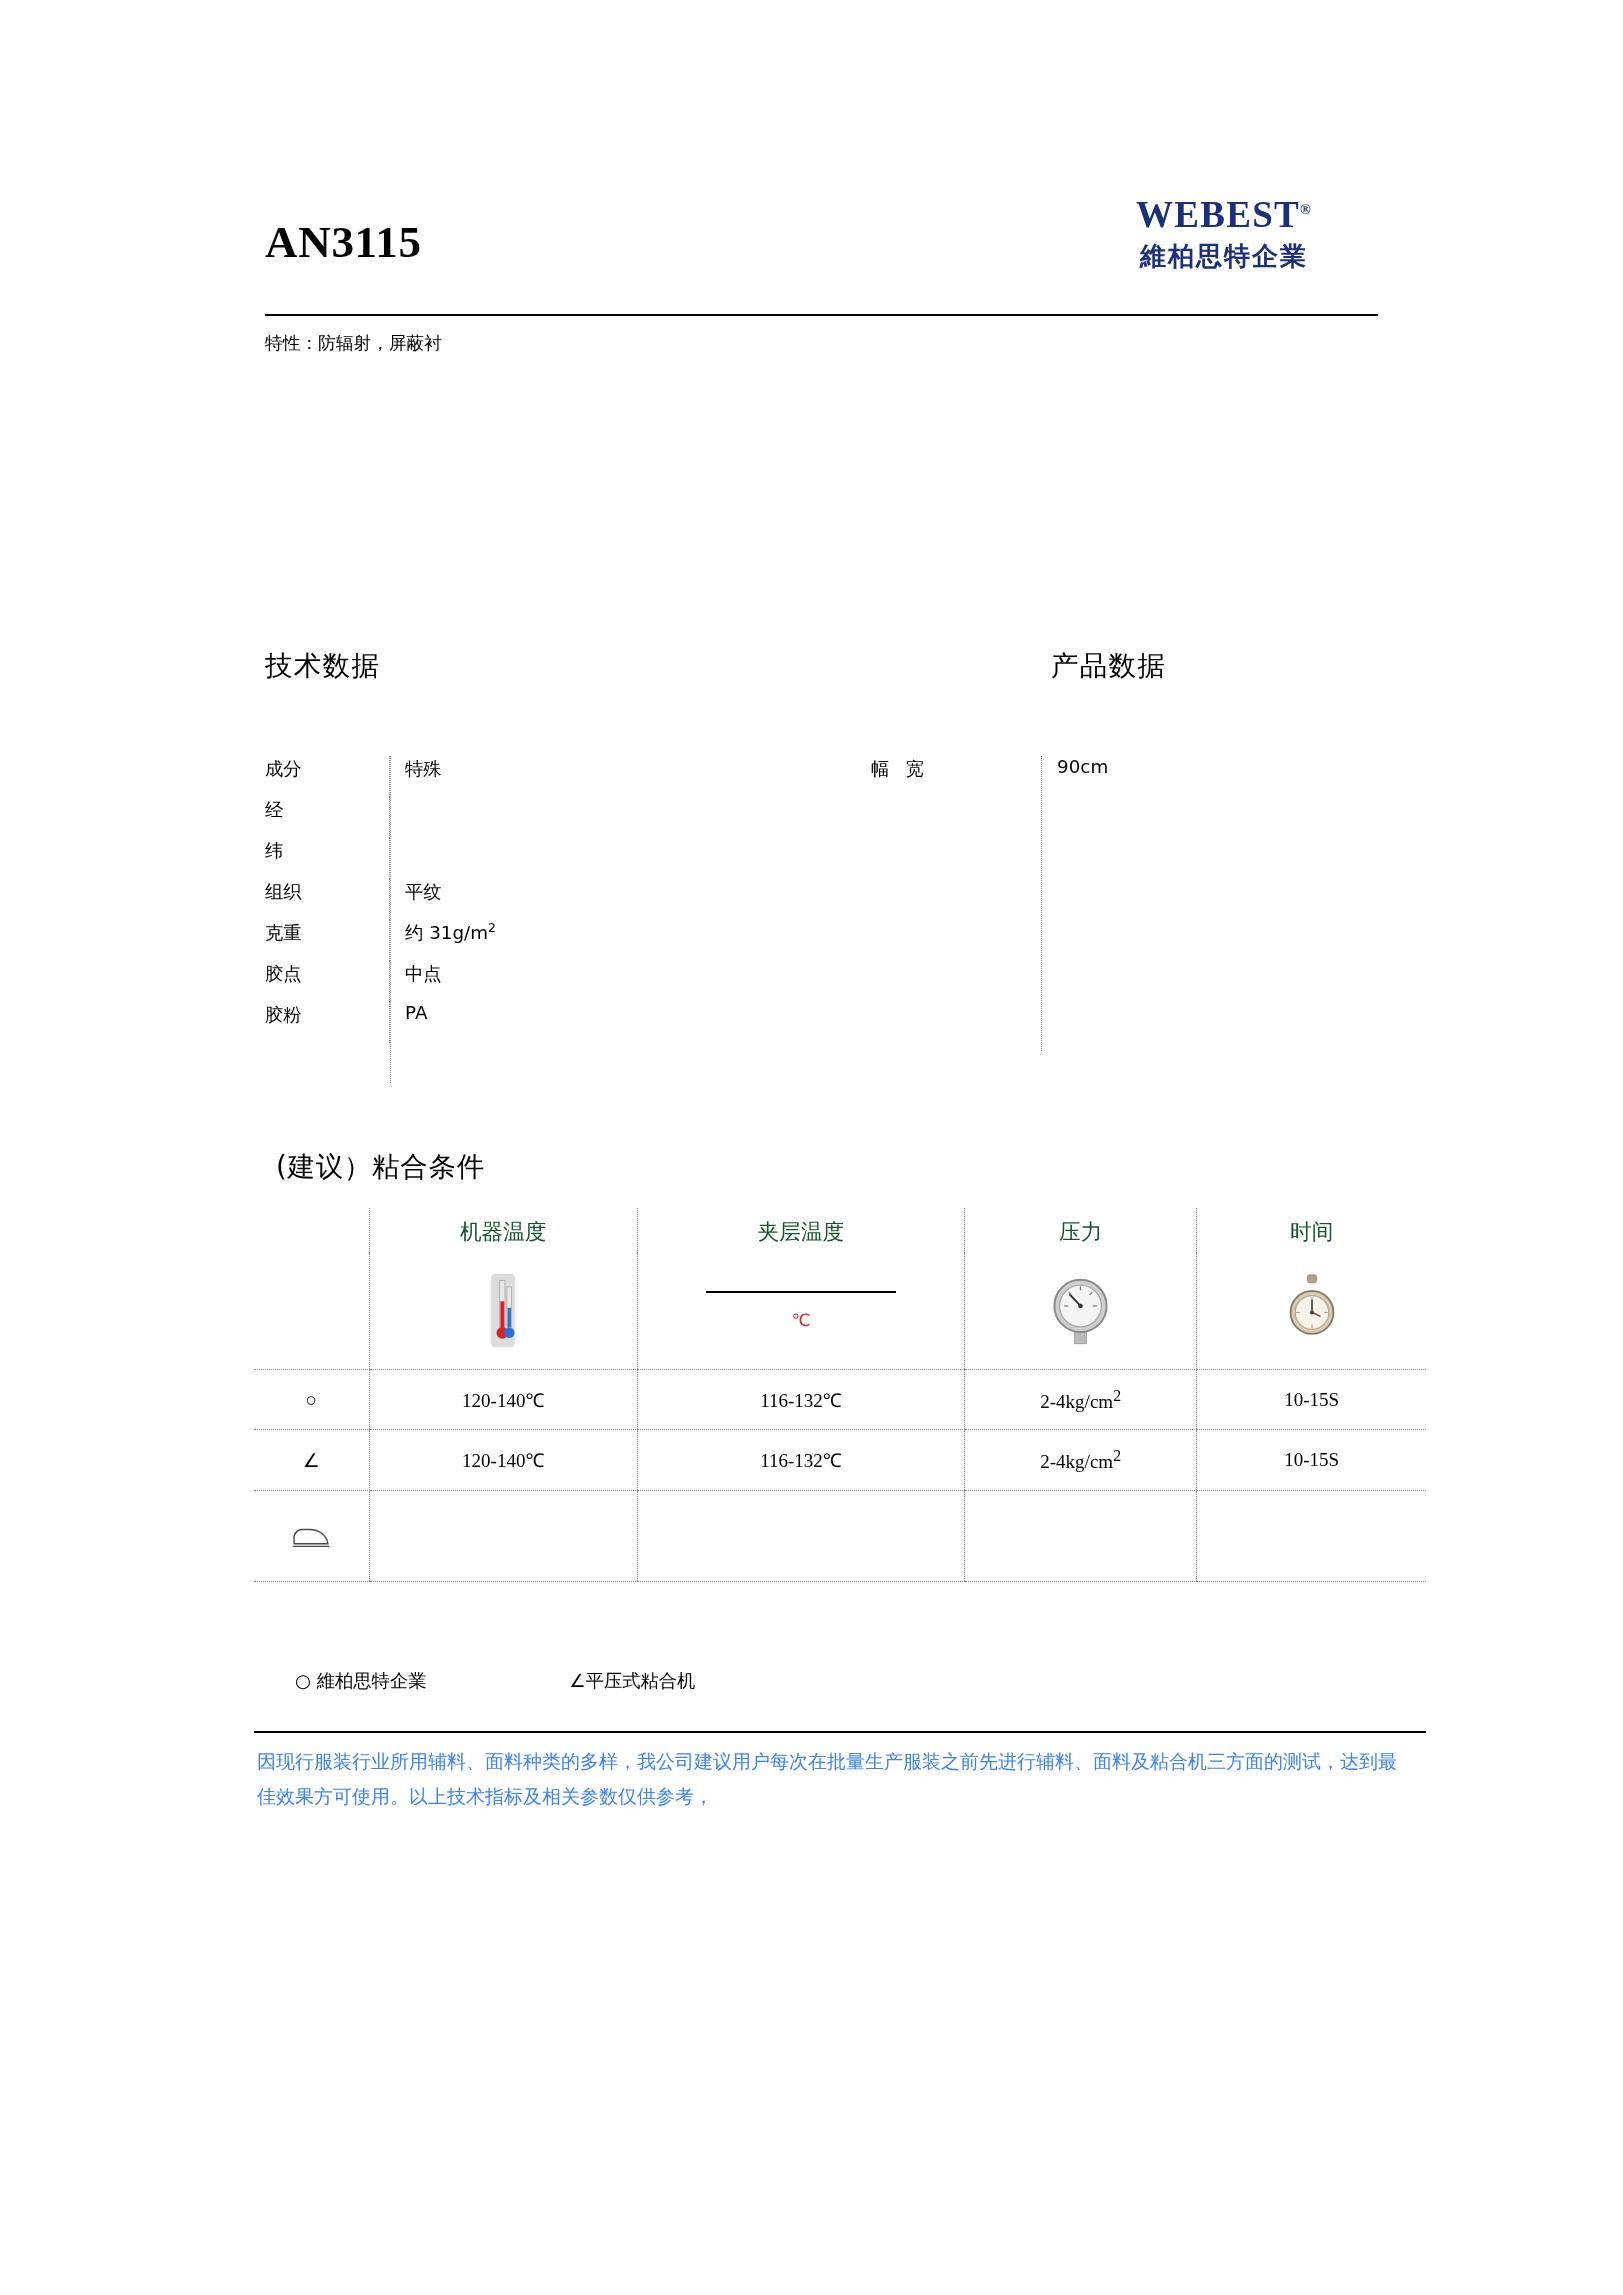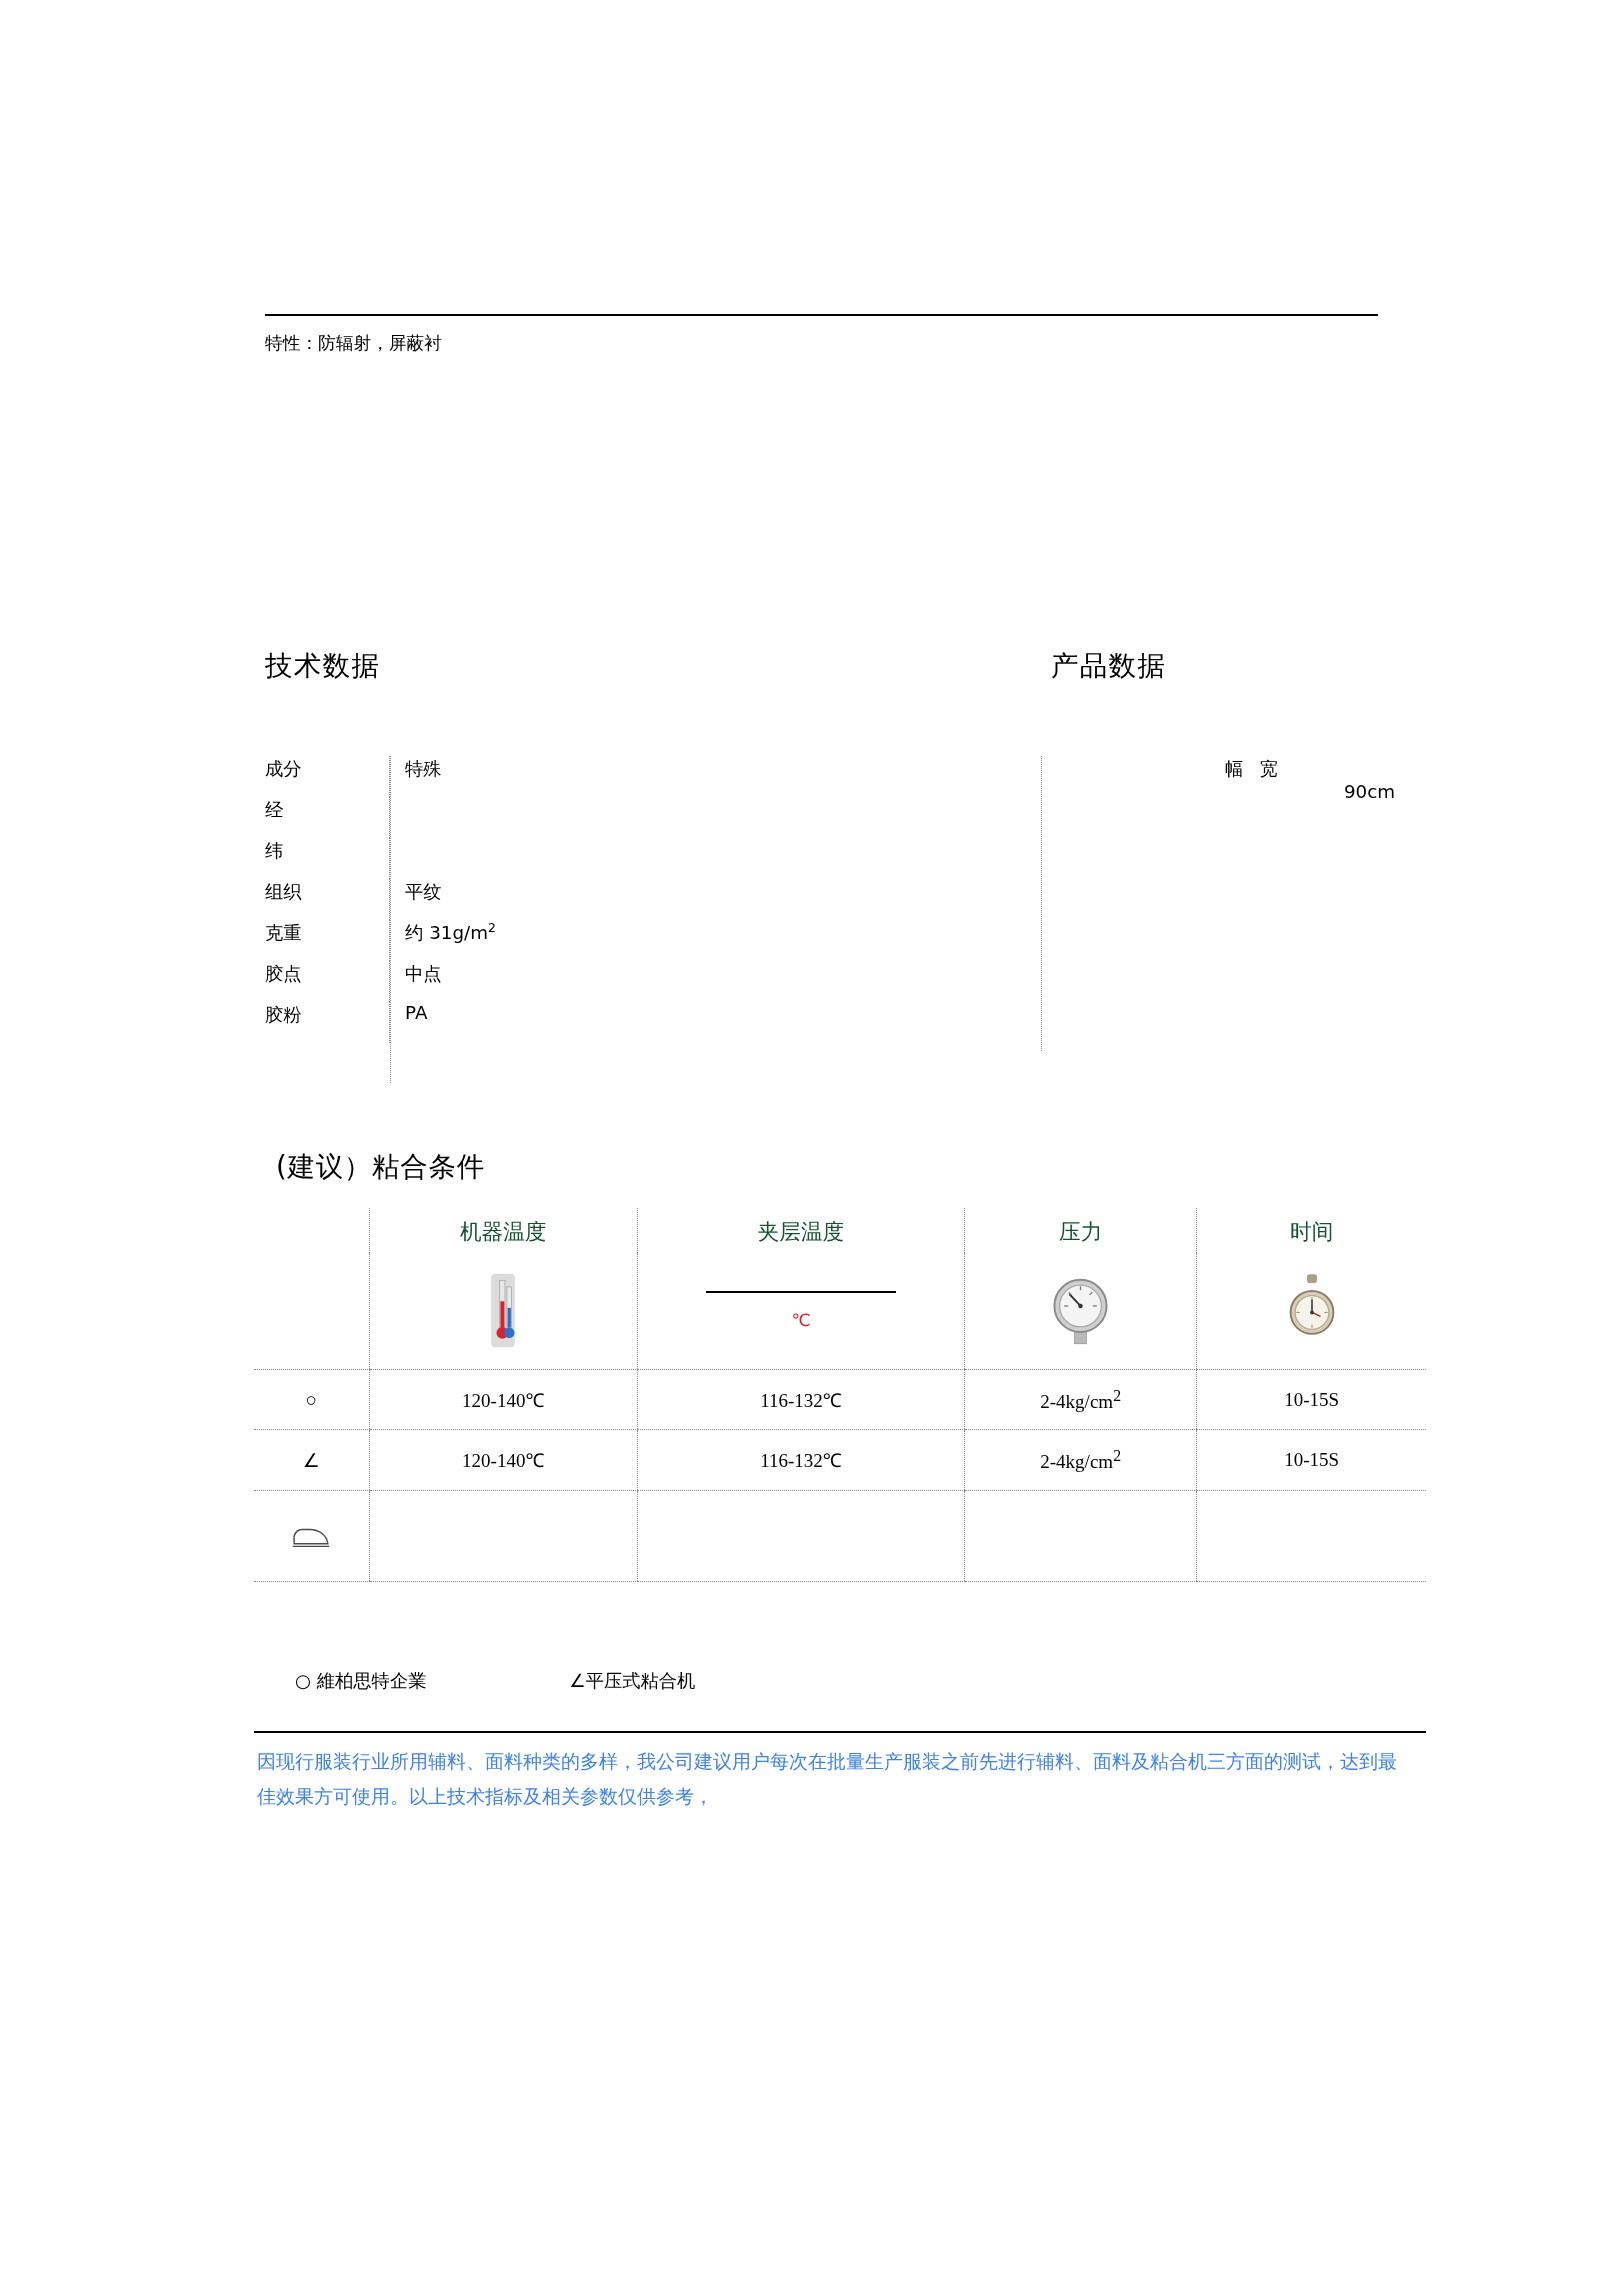--- a/index.html
+++ b/index.html
@@ -128,22 +128,21 @@
   
   .prod-block {
     position: absolute;
     left: 871px;
     top: 756px;
     width: 524px;
   }
   .prod-row {
     display: flex;
     height: 41px;
-    align-items: flex-end;
-    flex-direction: column;
+    align-items: flex-start;
   }
   .prod-label {
     width: 170px;
     font-size: 18.3px;
     font-family: "DejaVu Sans", sans-serif;
     text-align: left;
     letter-spacing: 5.2px;
   }
   .prod-sep {
     width: 0.7px;
@@ -265,20 +264,29 @@
   .icon-thermo { display:block; margin: 0 auto; }
   .icon-gauge  { display:block; margin: 0 auto; }
   .icon-timer  { display:block; margin: 0 auto; }
   .icon-iron   { display:block; margin: 0 auto; }
 </style>
 </head>
 <body>
 
 <div class="page">
 
+  <div class="header">
+    <div class="doc-title">AN3115</div>
+    <div class="brand">
+      <div class="brand-name">
+        <span>WEBEST</span><sup>®</sup>
+      </div>
+      <div class="brand-cn">維柏思特企業</div>
+    </div>
+  </div>
   <div class="header-rule"></div>
   <div class="feature-line">特性：防辐射，屏蔽衬</div>
 
   <div class="sec-heading" id="tech-heading">技术数据</div>
   <div class="sec-heading" id="prod-heading">产品数据</div>
 
   <div class="tech-tail"></div>
   <div class="tech-block">
 
     <div class="tech-row">

